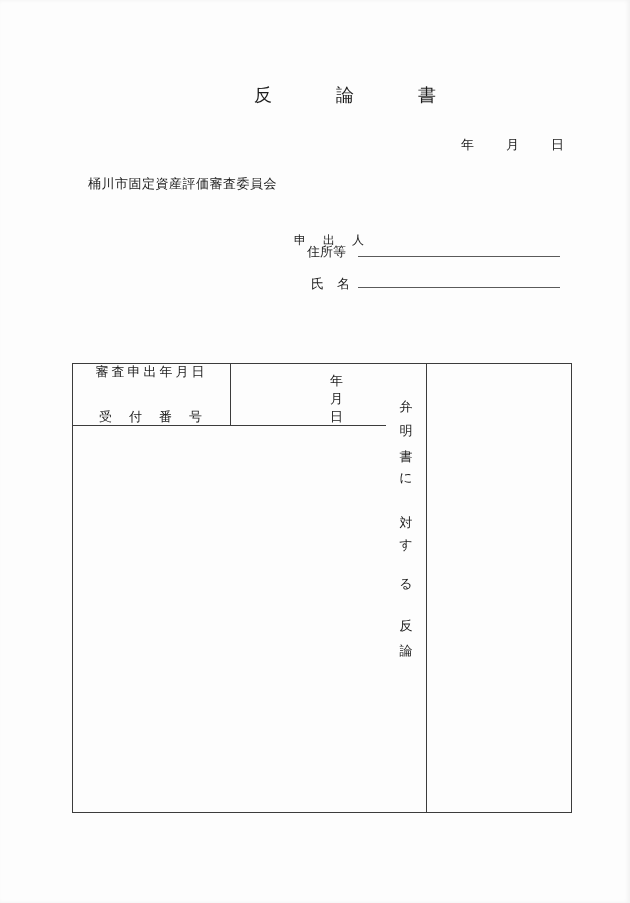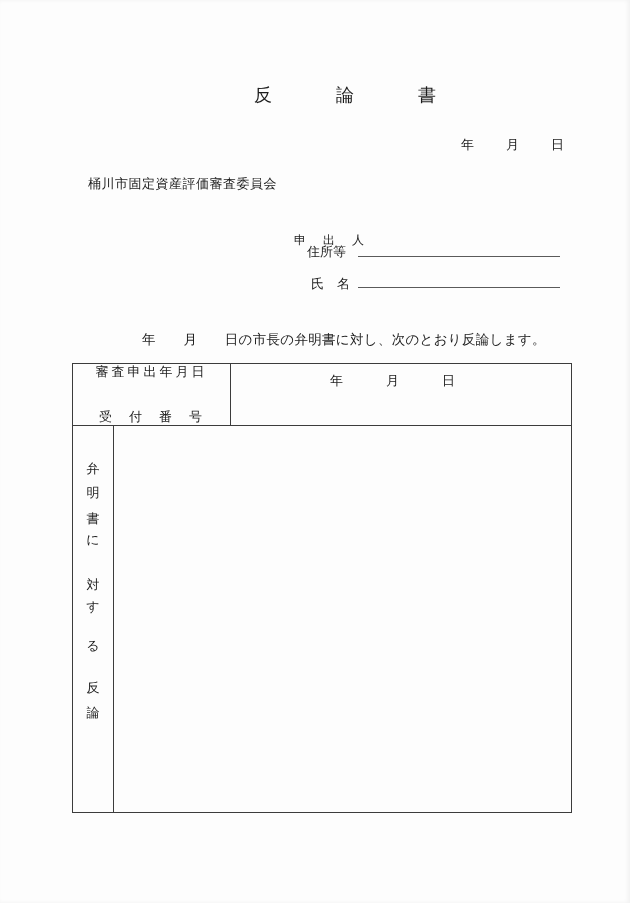--- a/index.html
+++ b/index.html
@@ -69,21 +69,21 @@
     letter-spacing: 0.3px;
   }
 
   .form-table {
     position: absolute;
     left: 72px; top: 363px;
     width: 500px; height: 450px;
     box-sizing: border-box;
     border: 1px solid #3c3c3c;
     display: flex;
-    flex-direction: column;
+    flex-direction: row;
   }
   .header-row {
     height: 61px;
     flex: 0 0 61px;
     border-bottom: 1px solid #3c3c3c;
     display: flex;
   }
   .header-left {
     width: 158px;
     flex: 0 0 158px;
@@ -141,21 +141,20 @@
   <div class="abs committee">桶川市固定資産評価審査委員会</div>
 
   <div class="abs applicant-label">申　出　人</div>
 
   <div class="abs address-label">住所等</div>
   <div class="abs fill-line address-line"></div>
 
   <div class="abs name-label">氏　名</div>
   <div class="abs fill-line name-line"></div>
 
-  <div class="abs statement">年　　月　　日の市長の弁明書に対し、次のとおり反論します。</div>
 
   <div class="form-table">
     <div class="header-row">
       <div class="header-left">
         <div class="hdr-line1">審査申出年月日</div>
         <div class="hdr-line2">受　付　番　号</div>
       </div>
       <div class="header-right">
         <span>年　　　月　　　日</span>
       </div>

